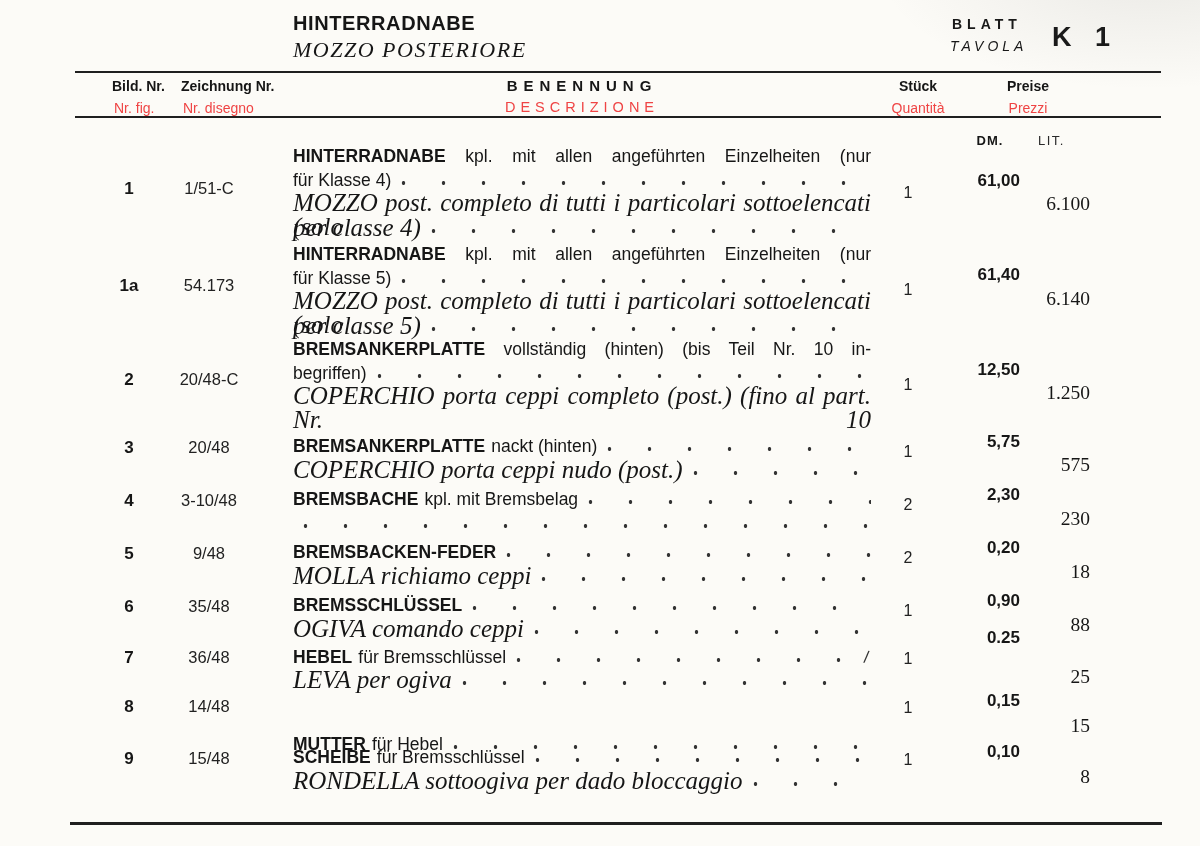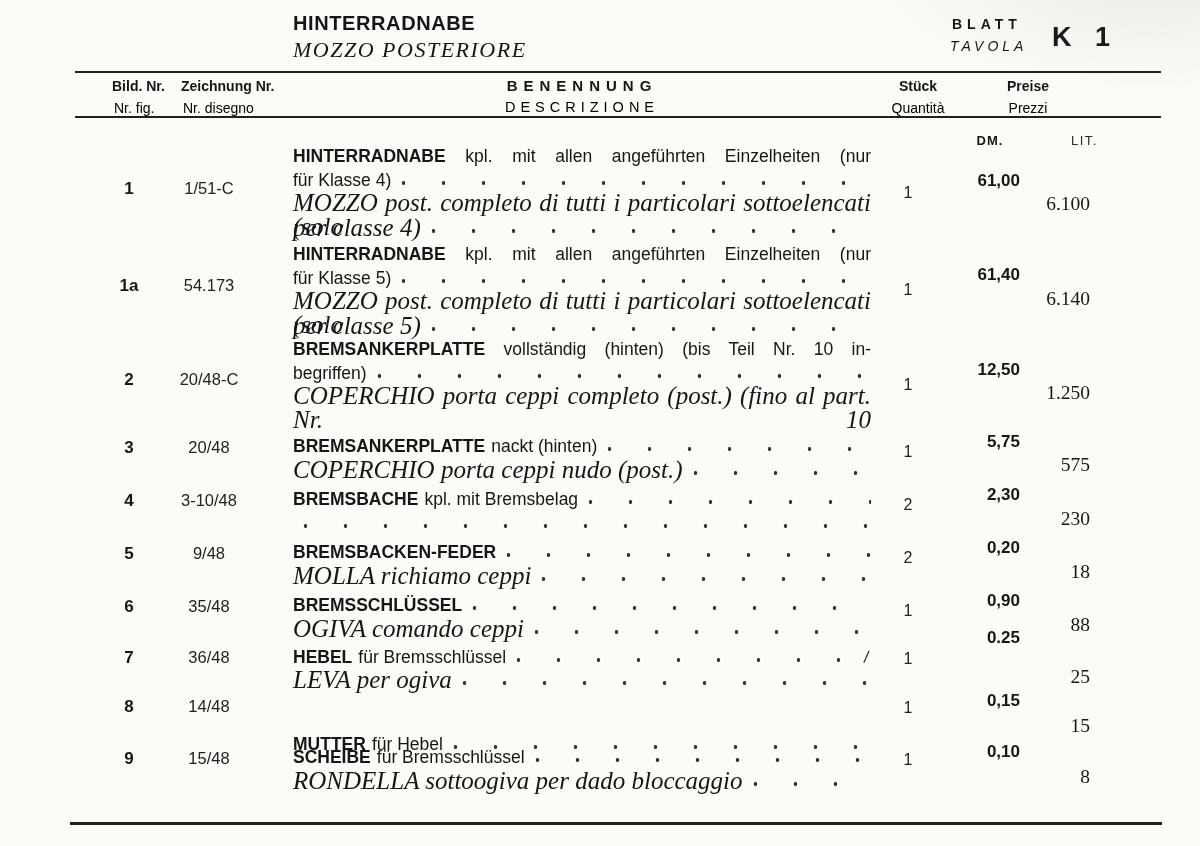--- a/index.html
+++ b/index.html
@@ -20,21 +20,21 @@
   .rule { position:absolute; background:#1f1f1f; }
 
   
   .title-de { font-weight:700; font-size:20px; letter-spacing:0.6px; }
   .title-it { font-family:"Liberation Serif", serif; font-style:italic; font-size:22px; letter-spacing:1.5px; }
   .blatt    { font-weight:700; font-size:14px; letter-spacing:5px; }
   .tavola   { font-style:italic; font-size:14px; letter-spacing:4px; }
   .plate    { font-weight:700; font-size:27px; letter-spacing:8px; white-space:nowrap; }
 
   .colhead-b { font-weight:700; font-size:14px; white-space:nowrap; }
-  .colhead-r { font-weight:400; font-size:14px; white-space:nowrap; color:#000000; }
+  .colhead-r { font-weight:400; font-size:14px; white-space:nowrap; color:#ef4444; }
   .sp-wide-b { letter-spacing:6px; font-size:15px; }
   .sp-wide-r { letter-spacing:5px; font-size:14.5px; }
   .curr-b { font-weight:700; font-size:13px; letter-spacing:1px; }
   .curr-r { font-weight:400; font-size:13px; letter-spacing:1.5px; color:#2a2a2a; }
 
   
   .fig { position:absolute; left:103px; width:52px; text-align:center; font-weight:700; font-size:17px; }
   .drw { position:absolute; left:156px; width:106px; text-align:center; font-size:16.5px; color:#222; }
   .qty { position:absolute; left:880px; width:56px; text-align:center; font-size:16px; color:#222; }
   .dm  { position:absolute; left:935px; width:85px; text-align:right; font-weight:700; font-size:17px; }
@@ -77,21 +77,21 @@
   <div class="abs colhead-b" style="left:868px; top:78px; width:100px; text-align:center;">Stück</div>
   <div class="abs colhead-b" style="left:978px; top:78px; width:100px; text-align:center;">Preise</div>
 
   <div class="abs colhead-r" style="left:114px; top:100px;">Nr. fig.</div>
   <div class="abs colhead-r" style="left:183px; top:100px;">Nr. disegno</div>
   <div class="abs colhead-r sp-wide-r" style="left:293px; top:99px; width:578px; text-align:center;">DESCRIZIONE</div>
   <div class="abs colhead-r" style="left:868px; top:100px; width:100px; text-align:center;">Quantità</div>
   <div class="abs colhead-r" style="left:978px; top:100px; width:100px; text-align:center;">Prezzi</div>
 
   <div class="abs curr-b" style="left:960px; top:133px; width:60px; text-align:center;">DM.</div>
-  <div class="abs curr-r" style="left:1038px; top:133px; width:60px; text-align:right;">LIT.</div>
+  <div class="abs curr-r" style="left:1038px; top:133px; width:60px; text-align:left;">LIT.</div>
 
   <div class="desc-line t-de jline" style="top:144px;"><span class="bold">HINTERRADNABE</span> <span>kpl. mit allen angeführten Einzelheiten (nur</span></div>
   <div class="desc-line t-de dline" style="top:168px;">
       <span>für Klasse 4)</span>
       <span class="leader"></span>
     </div>
   <div class="desc-line t-it jline" style="top:191px;"><span>MOZZO post. completo di tutti i particolari sottoelencati (solo</span></div>
   <div class="desc-line t-it dline" style="top:216px;">
       <span>per classe 4)</span>
       <span class="leader"></span>

